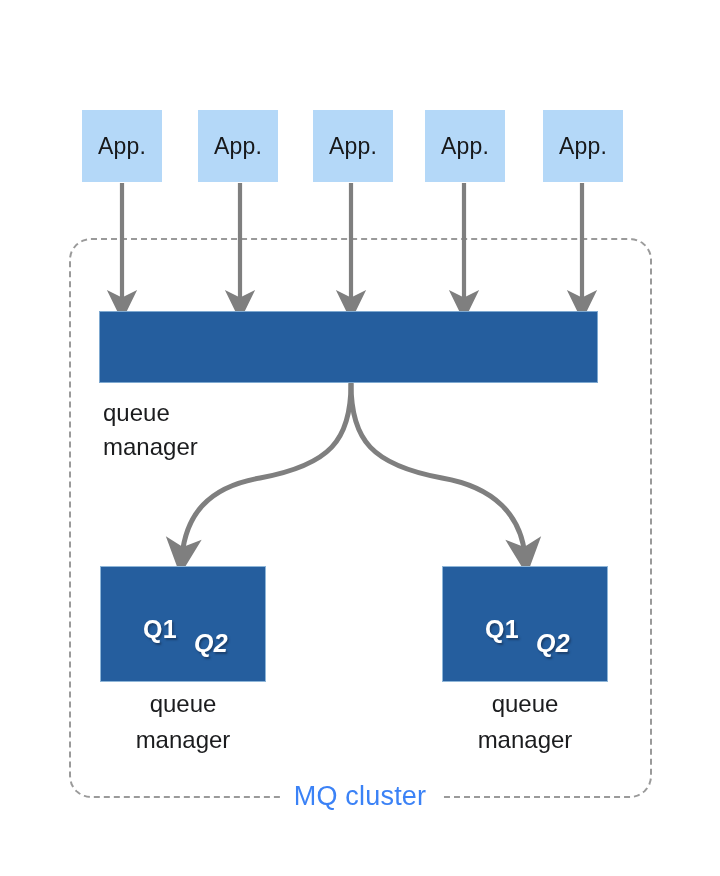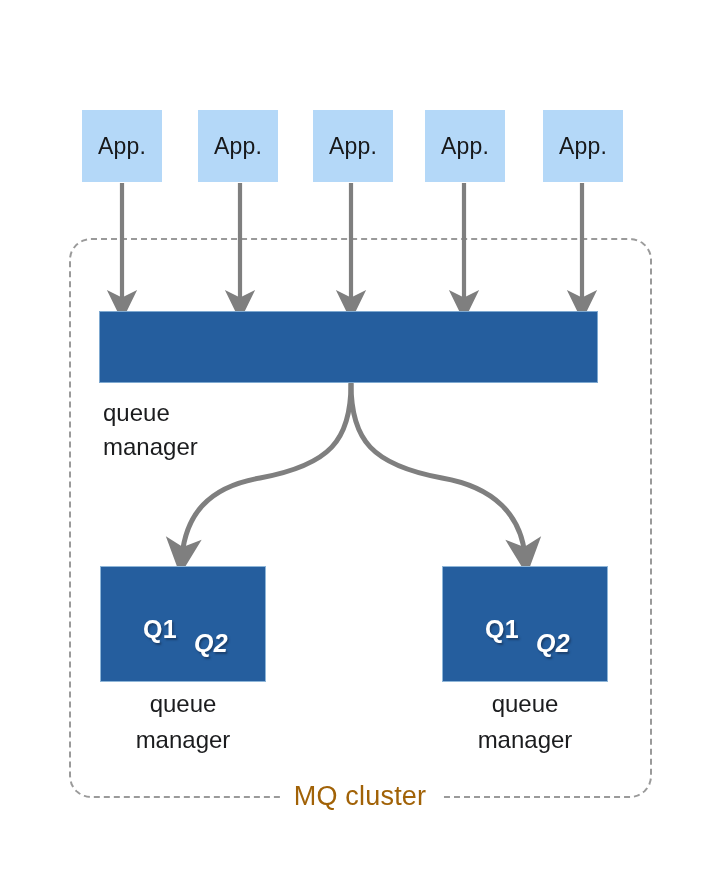--- a/index.html
+++ b/index.html
@@ -48,21 +48,21 @@
   }
 
   .cluster-label {
     position: absolute;
     left: 0;
     right: 0;
     top: 776px;
     text-align: center;
     font-size: 27px;
     line-height: 40px;
-    color: #a16207;
+    color: #3b82f6;
     letter-spacing: 0.2px;
   }
   .cluster-label span {
     background: #ffffff;
     padding: 0 14px;
   }
 
   
   .app-box {
     position: absolute;

